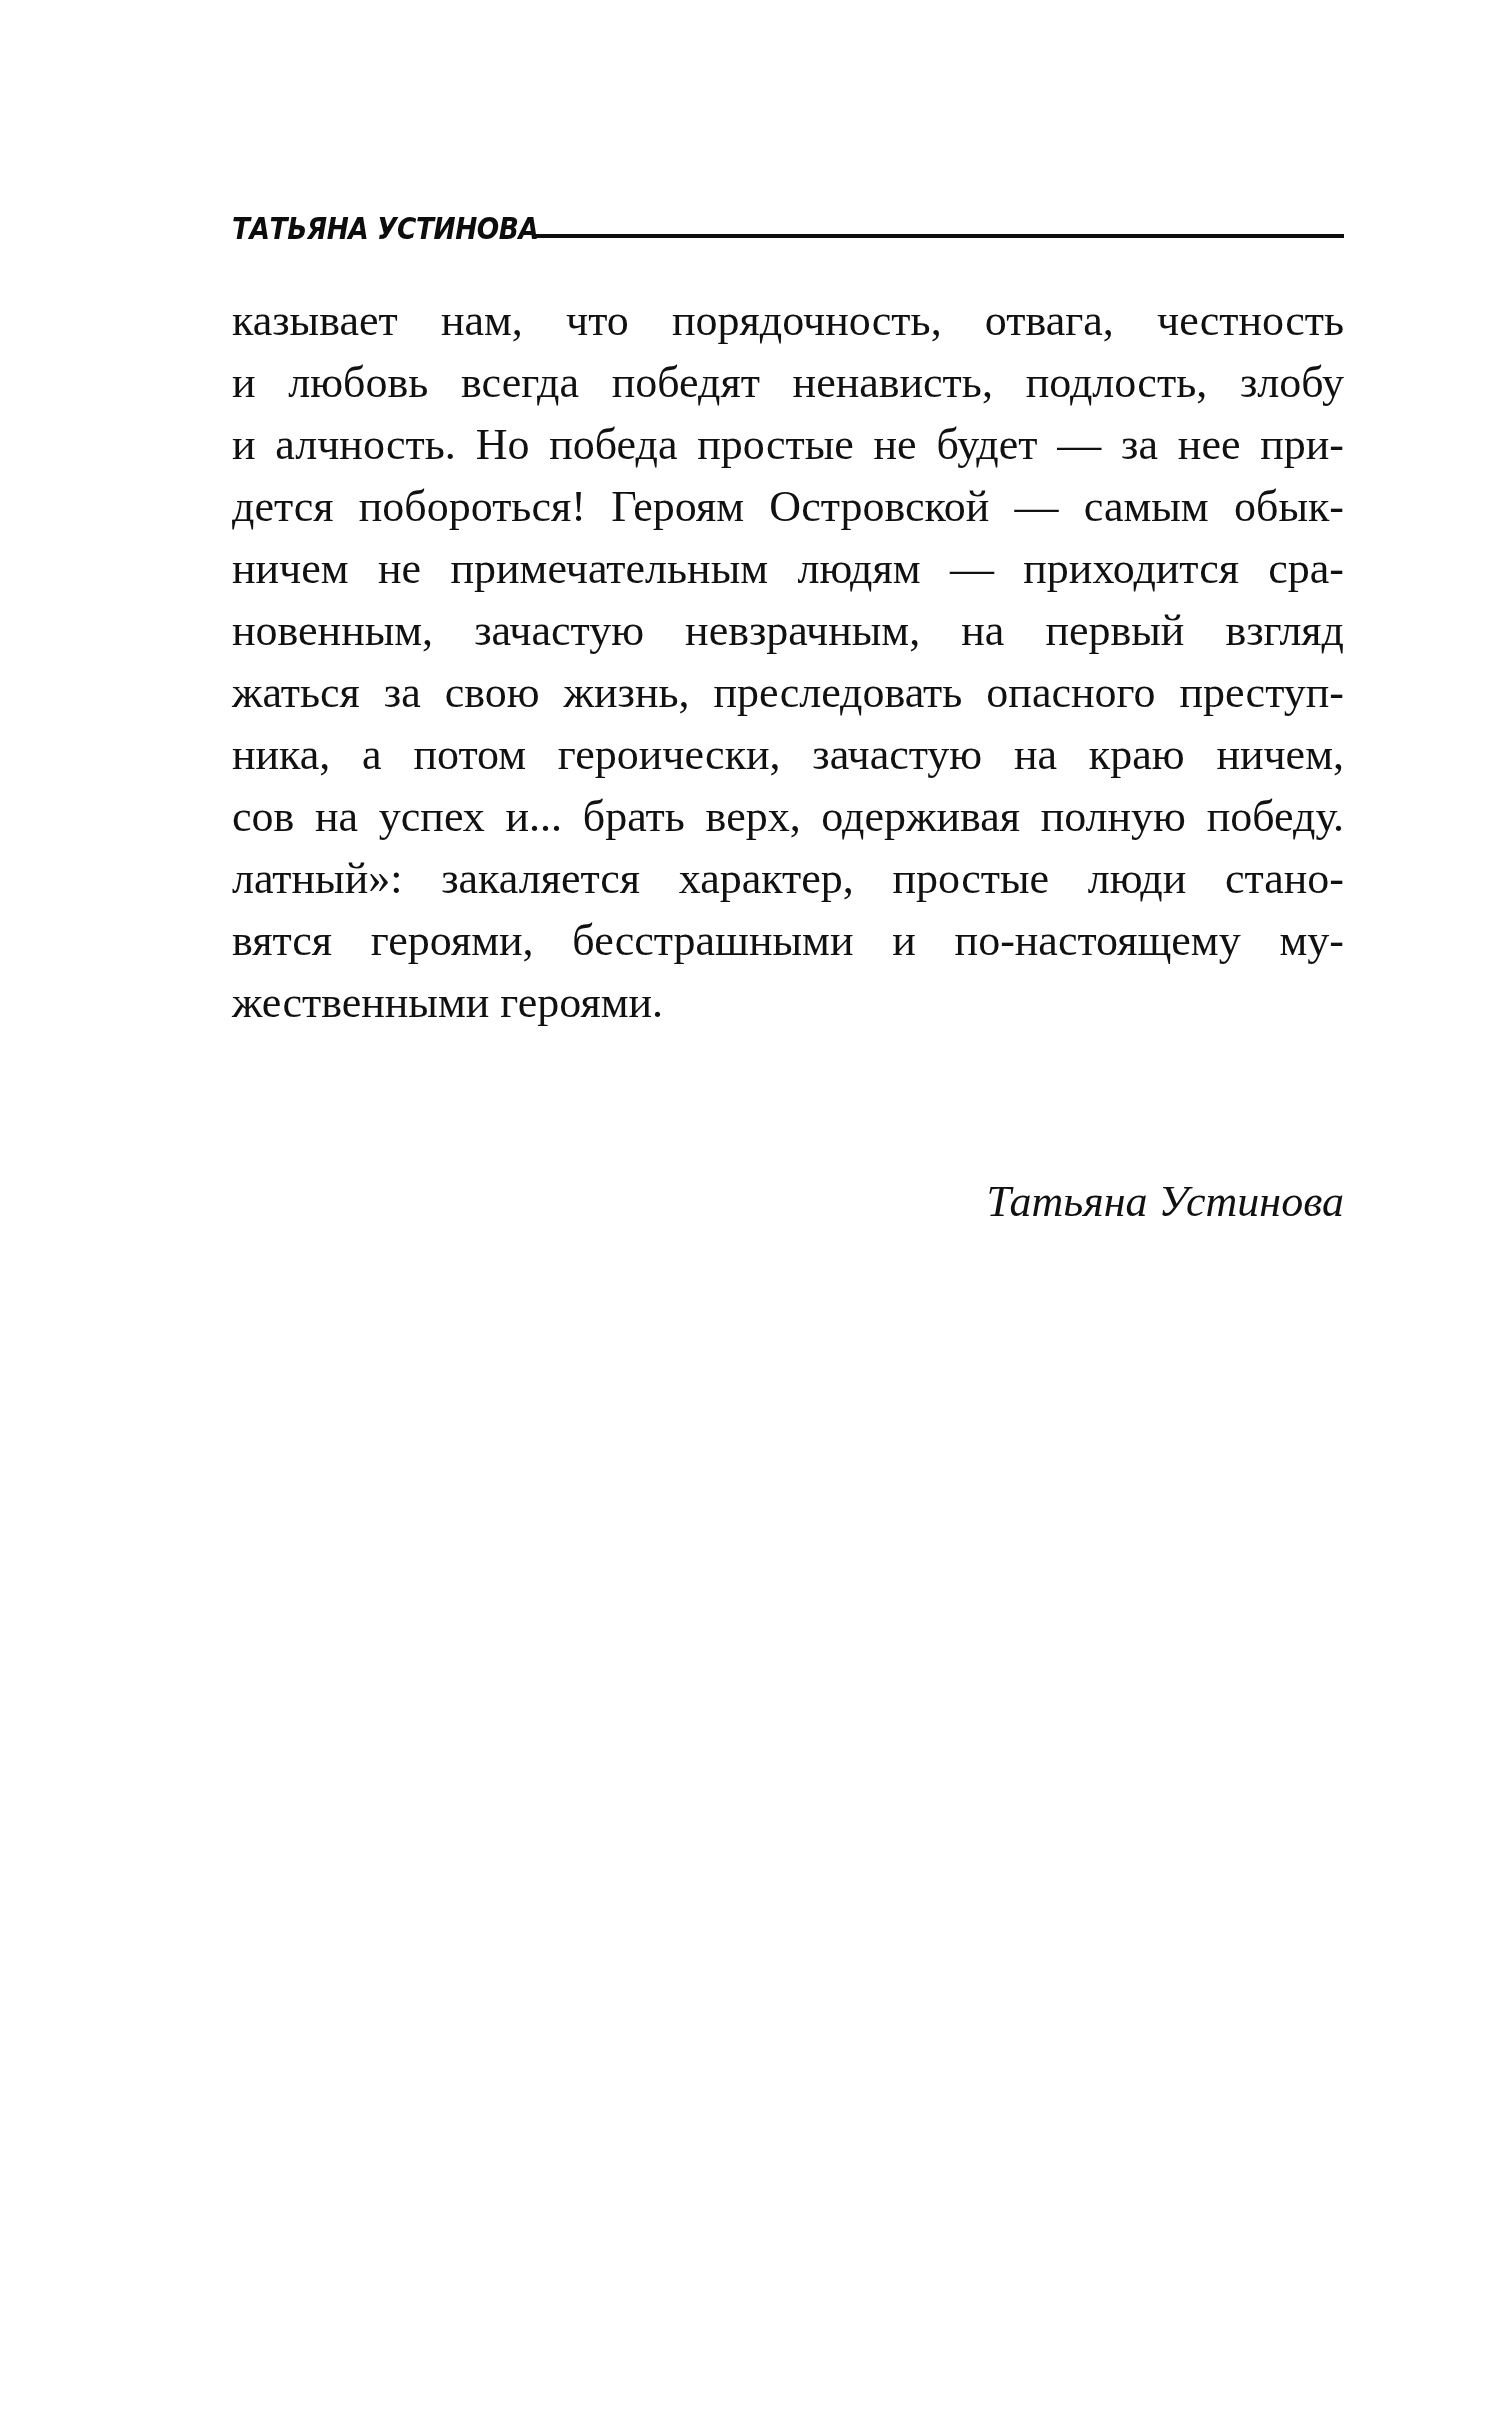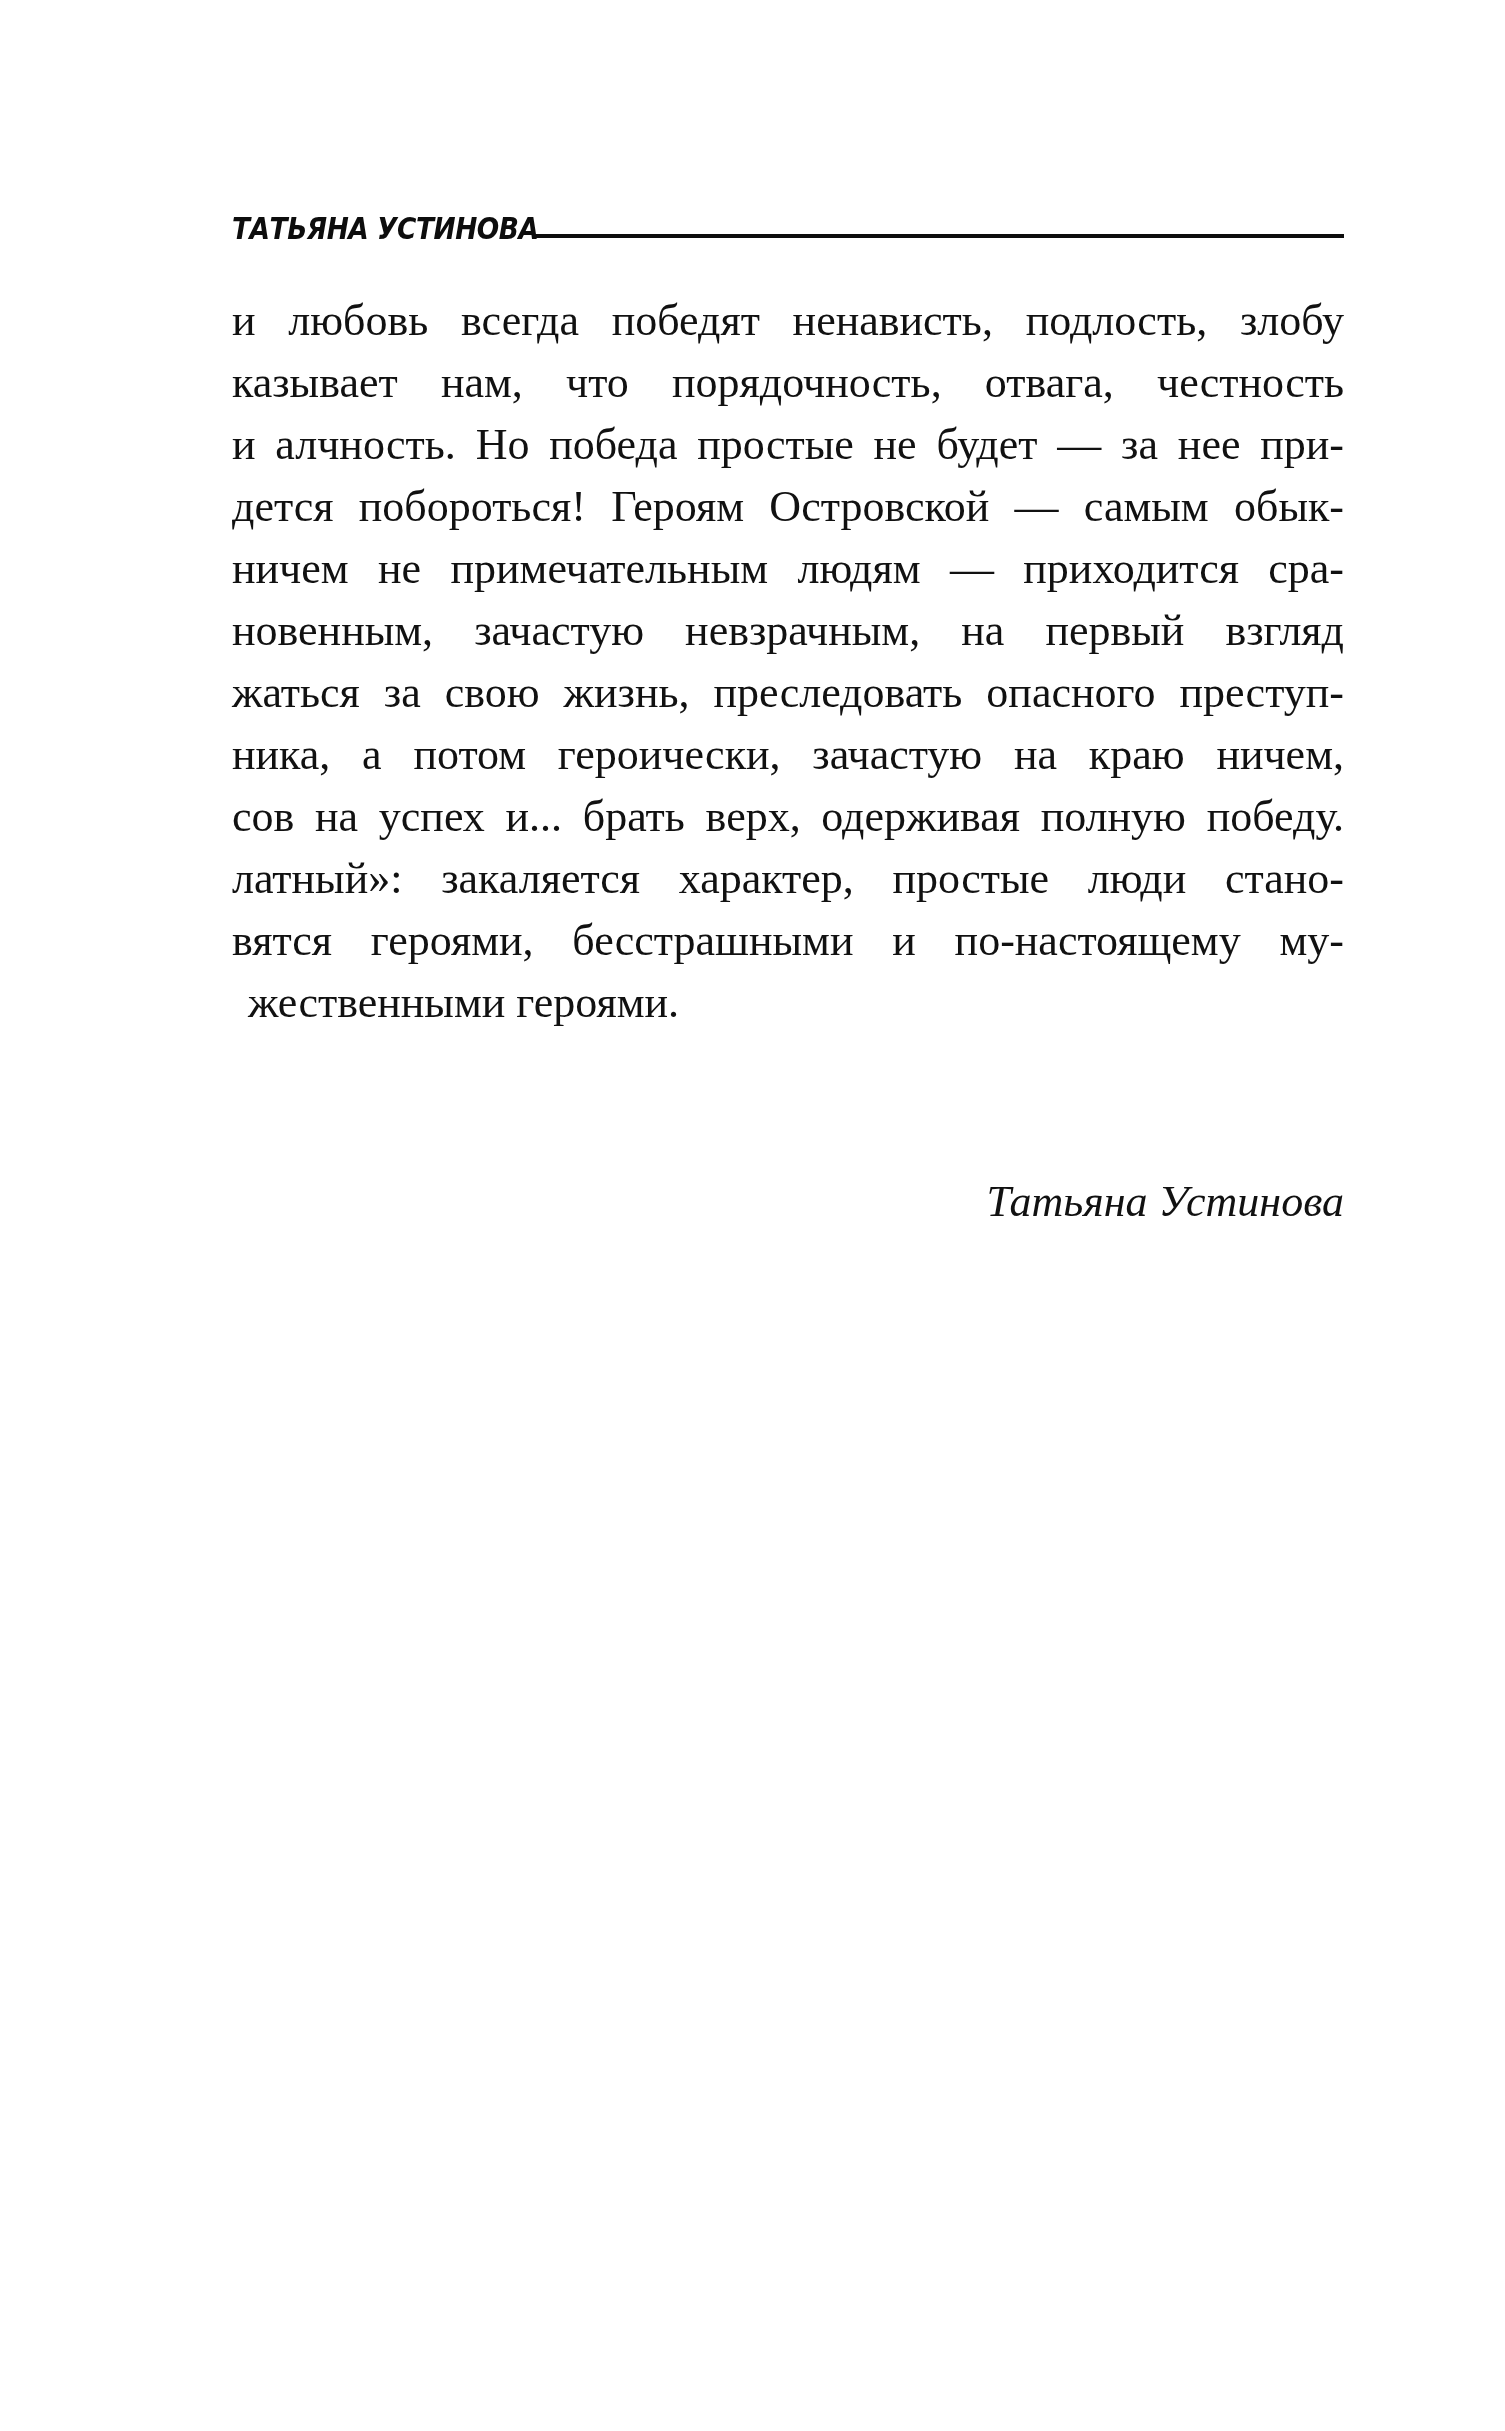--- a/index.html
+++ b/index.html
@@ -62,21 +62,20 @@
       display: block;
       width: 1112px;
       height: 62px;
       text-align: justify;
       text-align-last: justify;
       white-space: nowrap;
       overflow: visible;
     }
     .line.last {
       text-align-last: left;
-      margin-left: 16px;
     }
     .signature {
       position: absolute;
       top: 1171px;
       right: 0;
       font-family: "Liberation Serif", serif;
       font-style: italic;
       font-size: 44px;
       line-height: 62px;
       text-align: right;
@@ -87,22 +86,22 @@
 <body>
 
 <div class="page">
 
   <div class="running-header">
     <span class="header-author">ТАТЬЯНА УСТИНОВА</span>
     <div class="header-rule"></div>
   </div>
 
   <div class="body-text">
+    <span class="line">казывает нам, что порядочность, отвага, честность</span>
     <span class="line">и любовь всегда победят ненависть, подлость, злобу</span>
-    <span class="line">казывает нам, что порядочность, отвага, честность</span>
     <span class="line">и алчность. Но победа простые не будет — за нее при-</span>
     <span class="line">дется побороться! Героям Островской — самым обык-</span>
     <span class="line">ничем не примечательным людям — приходится сра-</span>
     <span class="line">новенным, зачастую невзрачным, на первый взгляд</span>
     <span class="line">жаться за свою жизнь, преследовать опасного преступ-</span>
     <span class="line">ника, а потом героически, зачастую на краю ничем,</span>
     <span class="line">сов на успех и... брать верх, одерживая полную победу.</span>
     <span class="line">латный»: закаляется характер, простые люди стано-</span>
     <span class="line">вятся героями, бесстрашными и по-настоящему му-</span>
     <span class="line last">жественными героями.</span>

